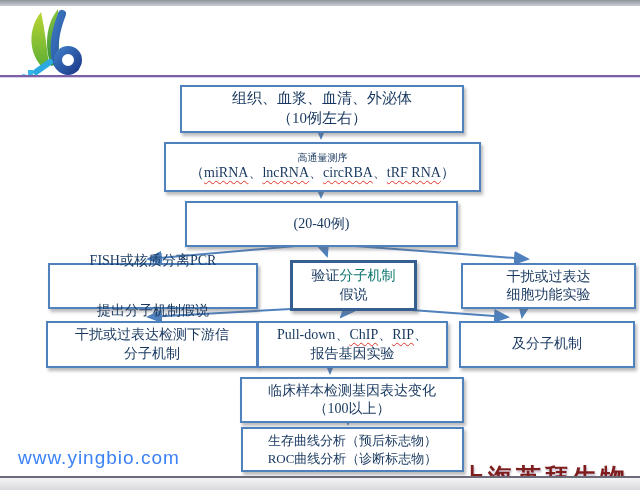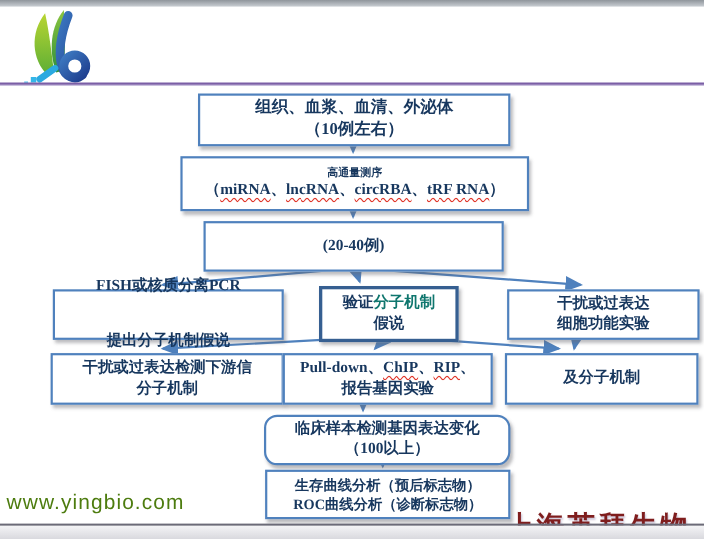--- a/index.html
+++ b/index.html
@@ -11,41 +11,41 @@
   .purple-rule{position:absolute;left:0;top:75px;width:640px;height:2px;
     background:#7b5fa6;border-bottom:1px solid #d8d0e8;}
 
   .logo{position:absolute;left:16px;top:4px;width:82px;height:76px;}
 
   .flow-arrows{position:absolute;left:0;top:0;width:640px;height:490px;pointer-events:none;}
 
   .box{position:absolute;background:#ffffff;border:2px solid #4f81bd;
     box-shadow:2px 3px 3px rgba(105,105,110,.45);
     display:flex;flex-direction:column;align-items:center;justify-content:center;
-    text-align:center;color:#17375e;font-weight:bold;font-size:14px;line-height:1.32;
+    text-align:center;color:#17375e;font-weight:normal;font-size:14px;line-height:1.32;
     font-family:"Liberation Serif","DejaVu Serif",serif;}
   .box .line{white-space:nowrap;}
   .box-samples{left:180px;top:85px;width:280px;height:44px;font-size:15px;}
   .box-seq{left:164px;top:142px;width:313px;height:46px;}
   .box-seq .l1{font-size:10px;}
   .box-qpcr{left:185px;top:201px;width:269px;height:42px;}
   .box-fish{left:48px;top:263px;width:206px;height:42px;gap:32px;}
   .box-verify{left:290px;top:260px;width:121px;height:45px;border:3px solid #365f91;}
   .box-cell{left:461px;top:263px;width:171px;height:42px;}
   .box-downstream{left:46px;top:321px;width:208px;height:43px;}
   .box-pulldown{left:257px;top:321px;width:187px;height:43px;}
   .box-animal{left:459px;top:321px;width:172px;height:43px;}
-  .box-clinical{left:240px;top:377px;width:220px;height:42px;border-radius:12px;}
+  .box-clinical{left:240px;top:377px;width:220px;height:42px;}
   .box-roc{left:241px;top:427px;width:219px;height:41px;font-size:13px;}
 
   .red{color:#0f766e;}
   .wavy{text-decoration-line:underline;text-decoration-style:wavy;
     text-decoration-color:#e03428;text-decoration-thickness:1px;text-underline-offset:3px;}
 
-  .watermark{position:absolute;left:6px;top:447px;font-size:19px;color:#4d7c0f;
+  .watermark{position:absolute;left:18px;top:447px;font-size:19px;color:#3b82f6;
     letter-spacing:1px;font-family:"Liberation Sans","DejaVu Sans",sans-serif;}
   .company{position:absolute;right:12px;top:441px;font-size:25px;font-weight:bold;
     color:#7f1d1d;letter-spacing:3px;font-family:"Liberation Serif","DejaVu Serif",serif;
     text-shadow:1px 2px 2px rgba(90,70,130,.35);margin-top:20px;}
 
   .footline{position:absolute;left:0;top:476px;width:640px;height:2px;background:#6c6b78;}
   .footband{position:absolute;left:0;top:478px;width:640px;height:12px;
     background:linear-gradient(to bottom,#f4f4f6,#d9d9de);}
 </style>
 </head>

